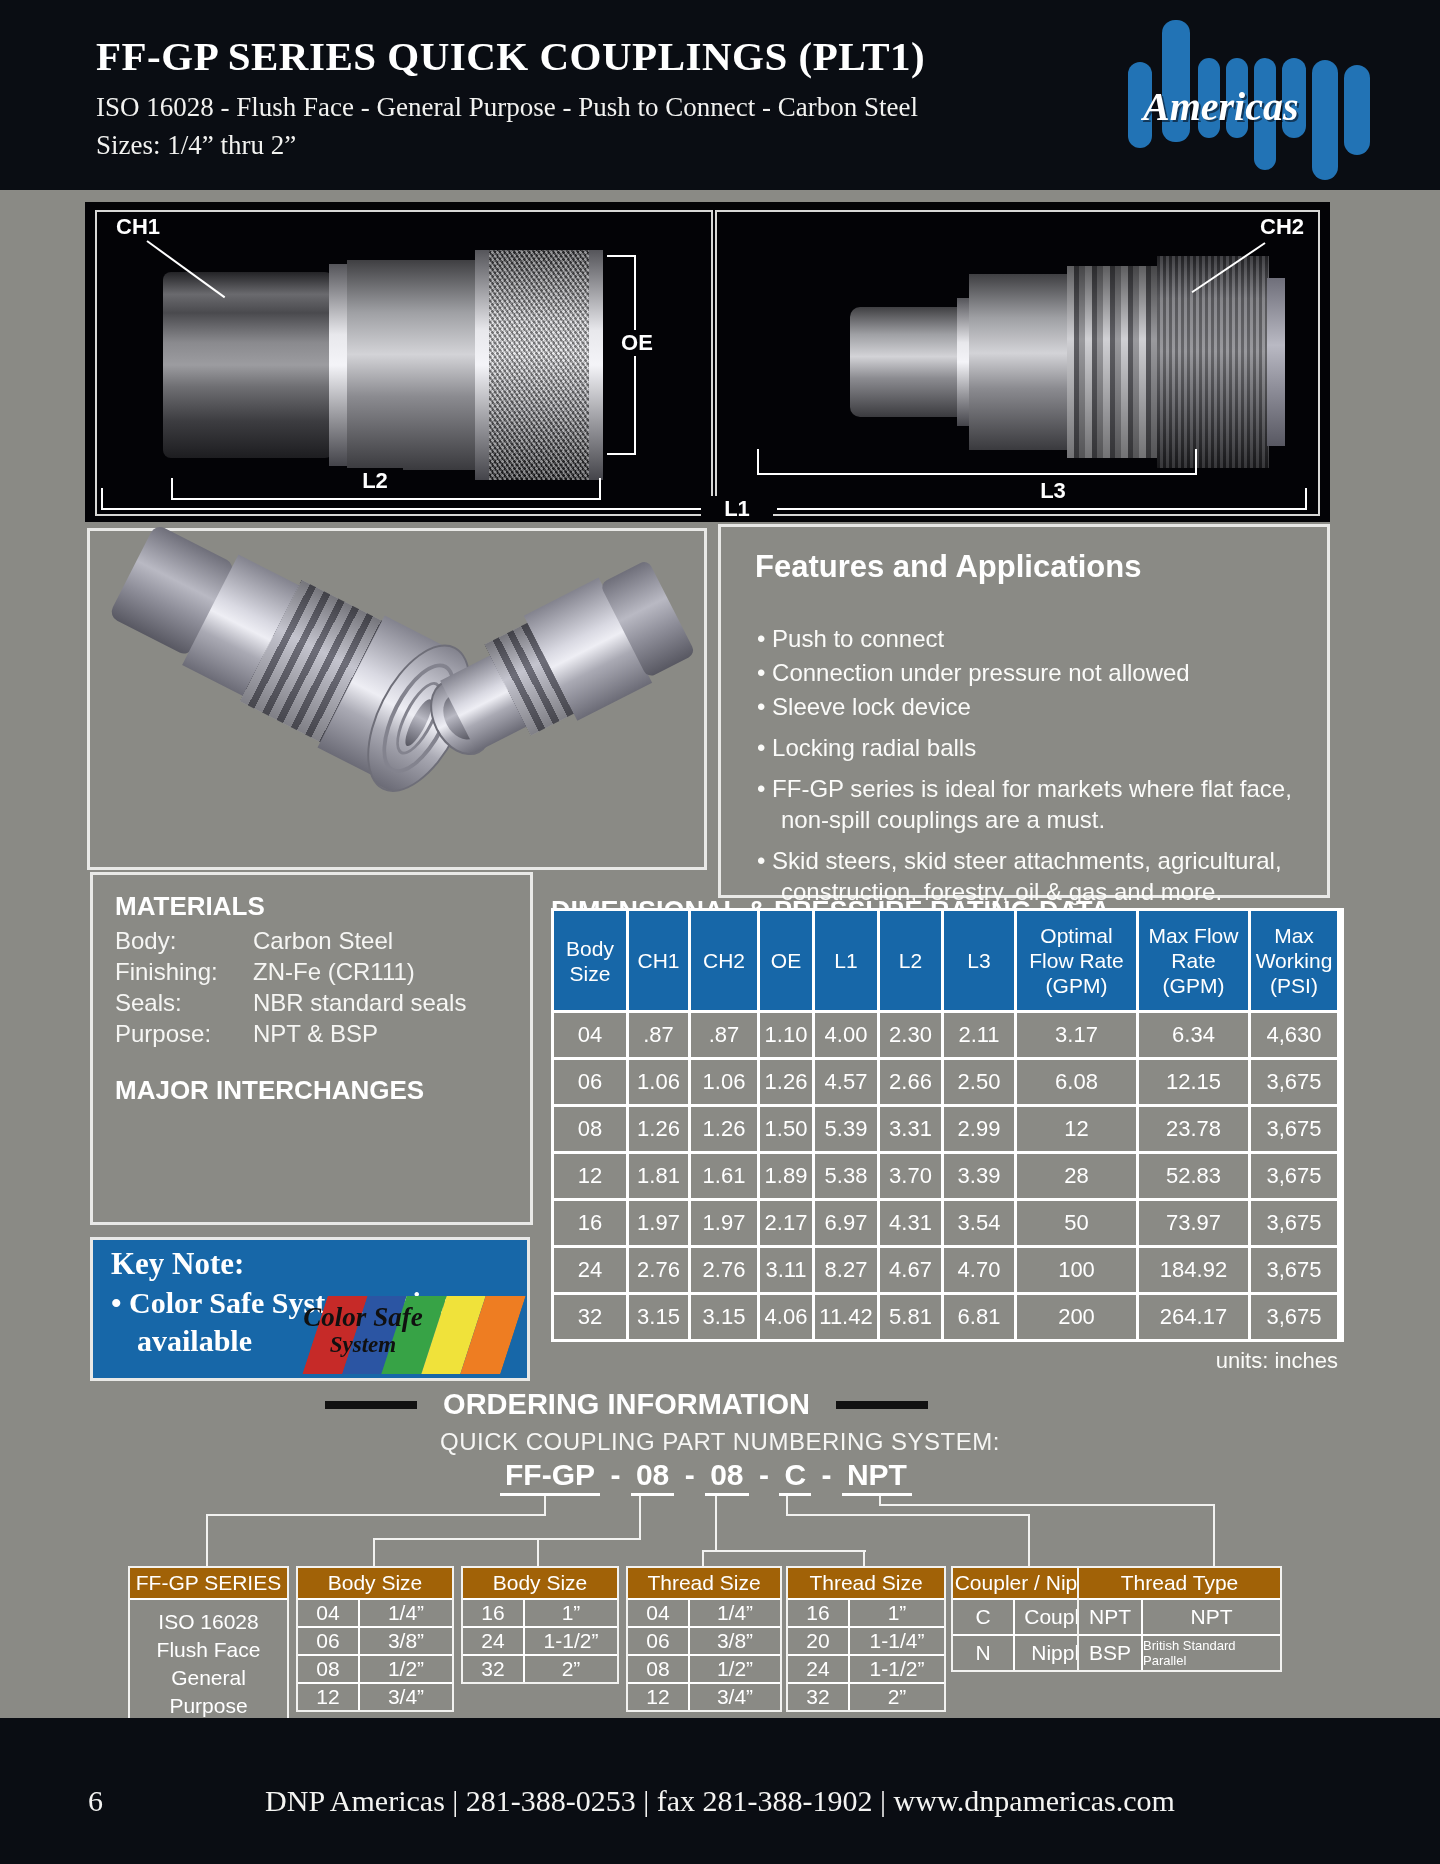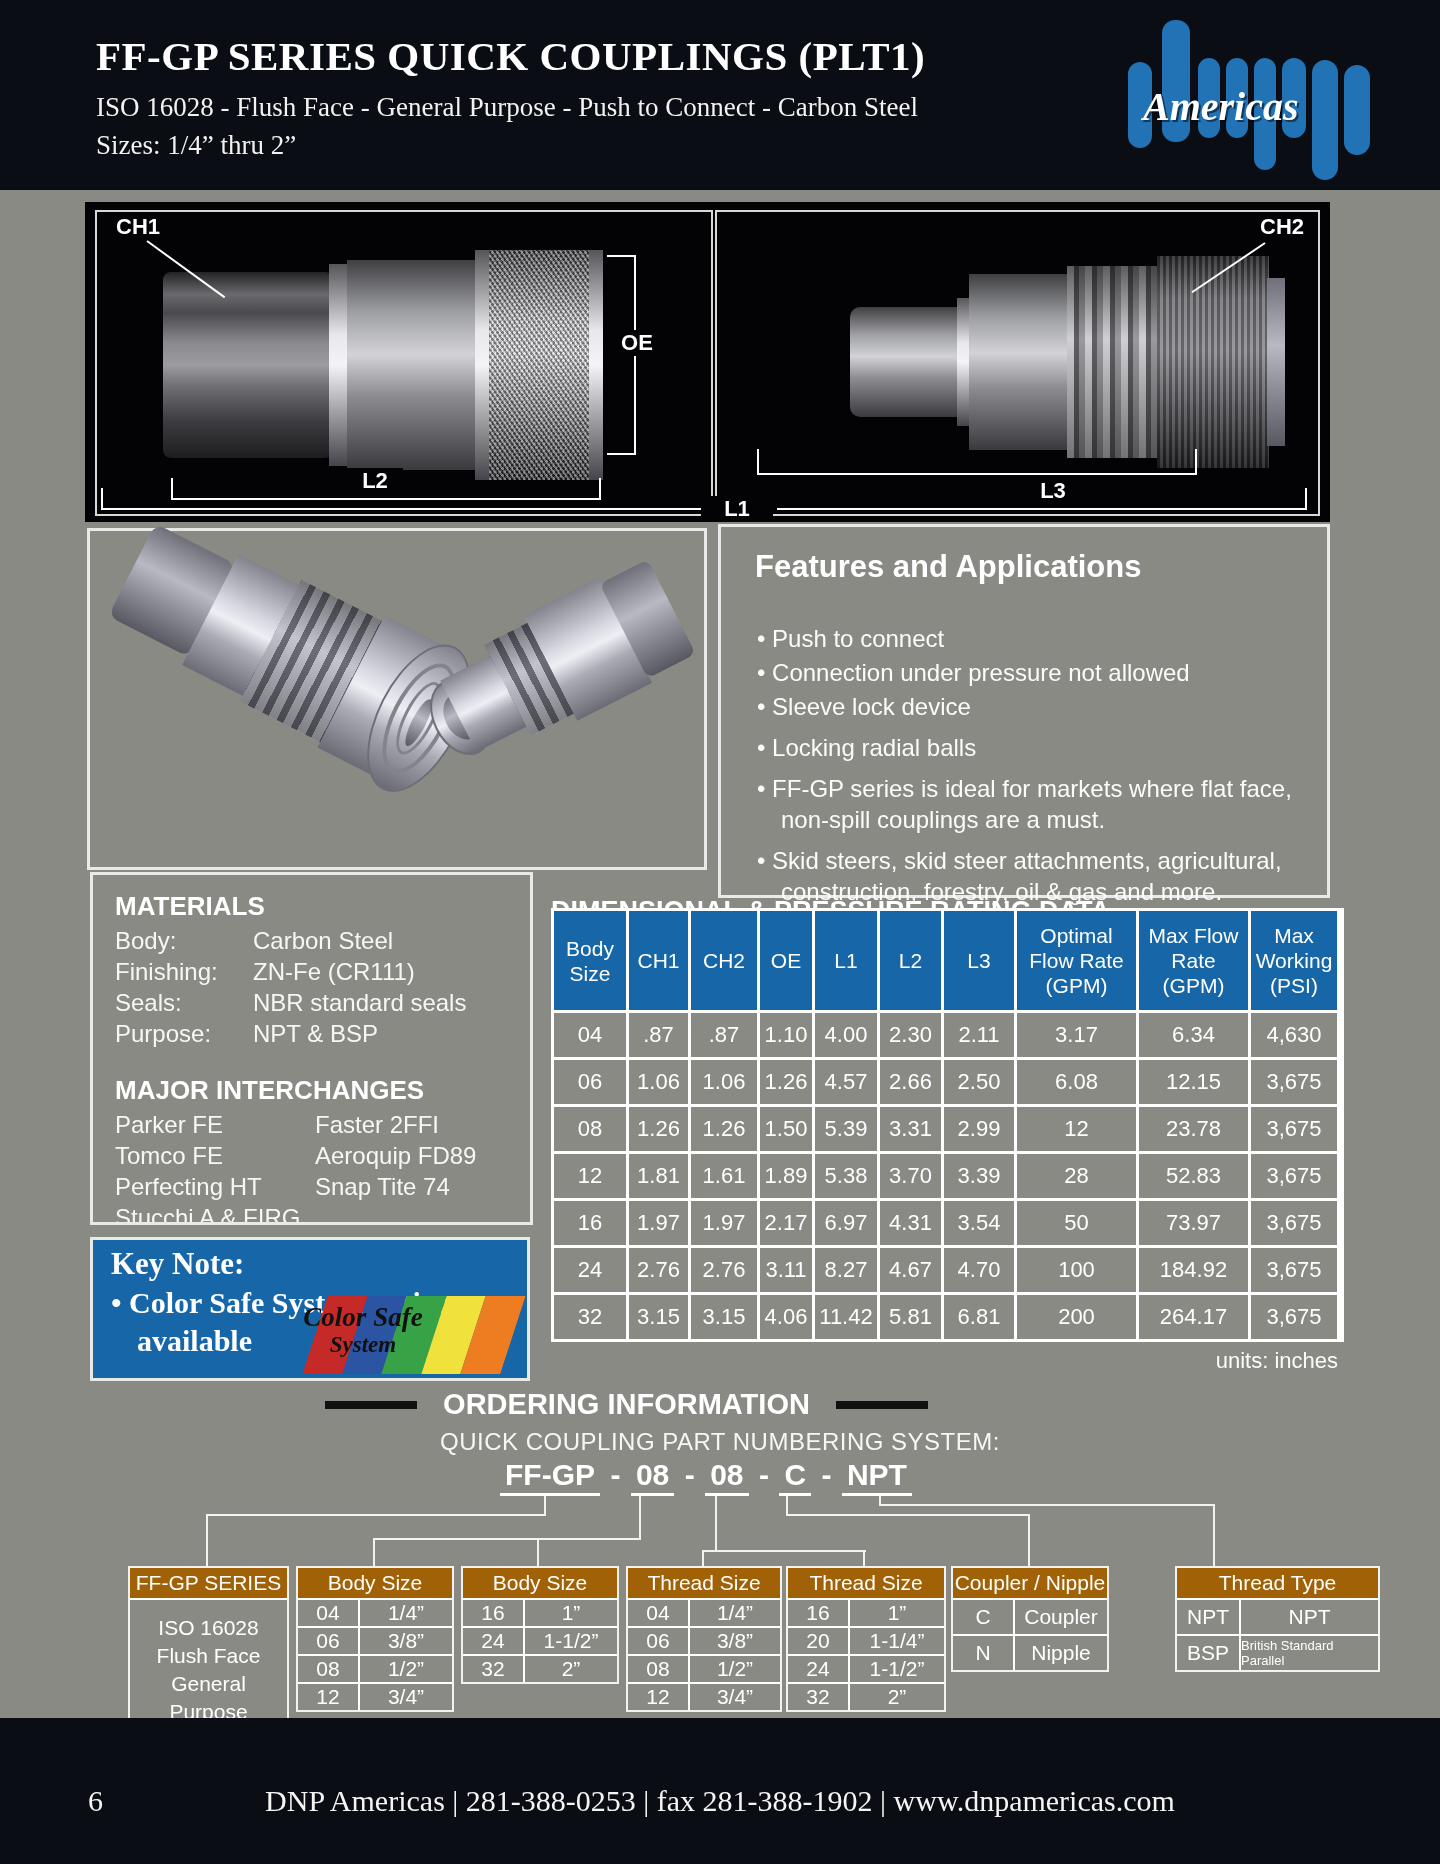--- a/index.html
+++ b/index.html
@@ -65,21 +65,21 @@
   
   .ord-head{display:flex;align-items:center;justify-content:center;gap:26px;}
   .ord-bar{width:92px;height:8px;background:#111;}
   .ord-title{font-size:29px;font-weight:bold;}
   .ord-sub{font-size:24px;color:#f6f6f4;letter-spacing:.5px;}
   .partline{display:flex;justify-content:space-between;align-items:flex-start;font-size:30px;font-weight:bold;}
   .pseg{border-bottom:3px solid #fff;padding:0 5px 1px 5px;}
   .cline{position:absolute;background:#f2f2f0;}
   .obox{position:absolute;background:#fff;border:2px solid #f2f2f0;}
   .obox .ohead{background:#a16207;height:30px;line-height:30px;text-align:center;font-size:21px;}
-  .obox .obody{background:#8a8a85;text-align:center;font-size:21px;line-height:28px;padding:14px 0;}
+  .obox .obody{background:#8a8a85;text-align:center;font-size:21px;line-height:28px;padding:8px 0;}
   .orow{display:grid;gap:2px;margin-top:2px;}
   .ocell{background:#8a8a85;display:flex;align-items:center;justify-content:center;font-size:21px;}
   .ocell.small{font-size:13px;}
 
   .ftr-text{font-family:"Liberation Serif",serif;font-size:30px;color:#f4f4f2;}
 
   
   .rseg{position:absolute;}
   .lav{background:linear-gradient(180deg,#83838e,#d9d9e2 38%,#eeeef4 50%,#aaaab4 68%,#6b6b76);}
   .lavdark{background:linear-gradient(180deg,#6f6f7a,#b9b9c3 40%,#8f8f9a 65%,#585862);}
@@ -198,26 +198,20 @@
 
   <div class="abs gbox" style="left:90px;top:872px;width:437px;height:347px;overflow:hidden;">
     <div class="abs mat-title" style="left:22px;top:16px;">MATERIALS</div>
     <div class="abs" id="mat-rows" style="left:22px;top:52px;width:400px;">
         <div class="mat-row"><div class="mat-label" style="display: inline-block;">Body:</div><div style="display: inline;">Carbon Steel</div></div>
         <div class="mat-row"><div class="mat-label" style="display: inline-block;">Finishing:</div><div style="display: inline;">ZN-Fe (CR111)</div></div>
         <div class="mat-row"><div class="mat-label" style="display: inline-block;">Seals:</div><div style="display: inline;">NBR standard seals</div></div>
         <div class="mat-row"><div class="mat-label" style="display: inline-block;">Purpose:</div><div style="display: inline;">NPT &amp; BSP</div></div>
       </div>
     <div class="abs mat-title" style="left:22px;top:200px;">MAJOR INTERCHANGES</div>
-    <div class="abs" id="int-rows" style="left:22px;top:236px;width:400px;">
-        <div class="int-row"><div class="int-left" style="display: inline-block;">Parker FE</div><div style="display: inline;">Faster 2FFI</div></div>
-        <div class="int-row"><div class="int-left" style="display: inline-block;">Tomco FE</div><div style="display: inline;">Aeroquip FD89</div></div>
-        <div class="int-row"><div class="int-left" style="display: inline-block;">Perfecting HT</div><div style="display: inline;">Snap Tite 74</div></div>
-        <div class="int-row"><div class="int-left" style="display: inline-block;">Stucchi A &amp; FIRG</div><div style="display: inline;"></div></div>
-      </div>
   </div>
 
   <div class="abs dim-title" style="left:551px;top:872px;">DIMENSIONAL &amp; PRESSURE RATING DATA</div>
   <div class="abs dimtable" id="dim-table" style="left:551px;top:908px;">
       <div class="hcell">Body Size</div>
       <div class="hcell">CH1</div>
       <div class="hcell">CH2</div>
       <div class="hcell">OE</div>
       <div class="hcell">L1</div>
       <div class="hcell">L2</div>
@@ -442,21 +436,21 @@
         <div class="ohead">Coupler / Nipple</div>
         <div class="orow" style="grid-template-columns: 60px 1fr; height: 34px;">
           <div class="ocell">C</div>
           <div class="ocell">Coupler</div>
         </div>
         <div class="orow" style="grid-template-columns: 60px 1fr; height: 34px;">
           <div class="ocell">N</div>
           <div class="ocell">Nipple</div>
         </div>
       </div>
-      <div class="obox" style="left: 1175px; top: 1566px; width: 201px;">
+      <div class="obox" style="left: 1077px; top: 1566px; width: 201px;">
         <div class="ohead">Thread Type</div>
         <div class="orow" style="grid-template-columns: 62px 1fr; height: 34px;">
           <div class="ocell">NPT</div>
           <div class="ocell">NPT</div>
         </div>
         <div class="orow" style="grid-template-columns: 62px 1fr; height: 34px;">
           <div class="ocell">BSP</div>
           <div class="ocell small">British Standard Parallel</div>
         </div>
       </div>

